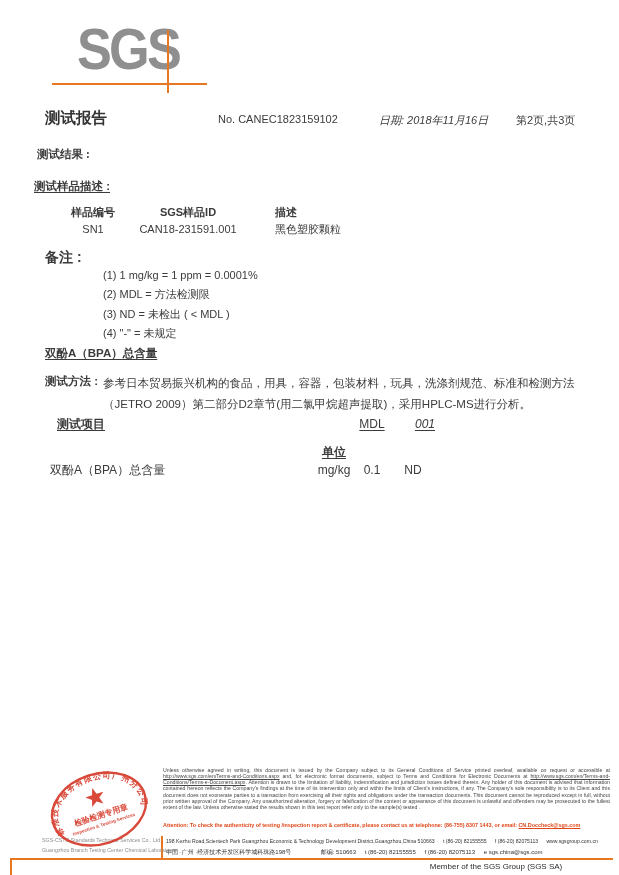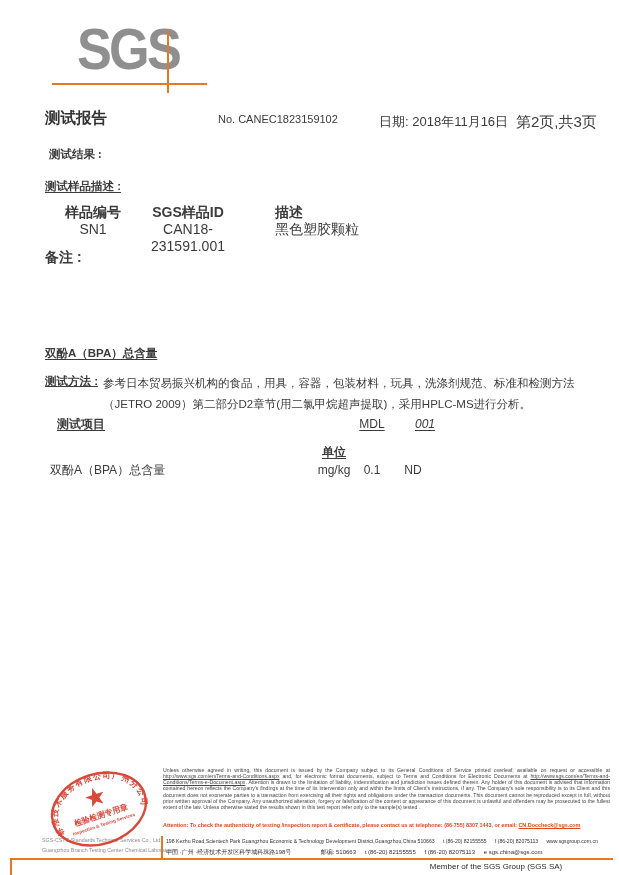--- a/index.html
+++ b/index.html
@@ -9,42 +9,42 @@
   
   .logo-text{position:absolute;left:77px;top:20px;font-size:58px;font-weight:bold;
              color:#8f8f8f;letter-spacing:-3px;transform:scaleX(0.90);transform-origin:left top;
              line-height:1;}
   .logo-vline{position:absolute;left:167px;top:30px;width:2px;height:63px;background:#e87722;}
   .logo-hline{position:absolute;left:52px;top:83px;width:155px;height:2px;background:#e87722;}
 
   
   .report-title{position:absolute;left:45px;top:108px;font-size:15.5px;font-weight:bold;color:#333;}
   .report-no{position:absolute;left:218px;top:113px;font-size:11px;color:#3b3b3b;}
-  .report-date{position:absolute;left:379px;top:113px;font-size:13px;color:#3b3b3b;}
-  .report-page{position:absolute;left:516px;top:113px;font-size:15px;color:#3b3b3b;}
+  .report-date{position:absolute;left:379px;top:113px;font-size:11px;color:#3b3b3b;font-style:italic;}
+  .report-page{position:absolute;left:516px;top:113px;font-size:11px;color:#3b3b3b;}
 
-  .results-label{position:absolute;left:49px;top:147px;font-size:11.5px;font-weight:bold;font-family:Liberation Serif, serif;}
-  .sample-heading{position:absolute;left:45px;top:179px;font-size:11.5px;font-weight:bold;
+  .results-label{position:absolute;left:37px;top:147px;font-size:11.5px;font-weight:bold;font-family:Liberation Serif, serif;}
+  .sample-heading{position:absolute;left:34px;top:179px;font-size:11.5px;font-weight:bold;
                   text-decoration:underline;text-underline-offset:2px;}
 
   
   .sample-table{position:absolute;left:58px;top:204px;display:grid;
-                grid-template-columns:70px 120px auto;font-size:14px;line-height:17px;}
+                grid-template-columns:70px 120px auto;font-size:11px;line-height:17px;}
   .sample-table .hd{font-weight:bold;}
   .sample-table .c1,.sample-table .c2{text-align:center;}
   .sample-table .c3{text-align:left;padding-left:7px;margin-left:20px;}
 
   
   .notes-heading{position:absolute;left:45px;top:249px;font-size:14px;font-weight:bold;}
   .notes-list{position:absolute;left:103px;top:266px;font-size:11px;line-height:19.3px;}
 
   
   .bpa-heading{position:absolute;left:45px;top:346px;font-size:11.5px;font-weight:bold;
                text-decoration:underline;text-underline-offset:2px;}
-  .method-label{position:absolute;left:45px;top:374px;font-size:11.5px;font-weight:bold;text-decoration:underline;}
+  .method-label{position:absolute;left:45px;top:374px;font-size:11.5px;font-weight:bold;}
   .method-text{position:absolute;left:103px;top:373px;width:489px;font-size:11.5px;line-height:20.5px;}
 
   
   .rtable{position:absolute;left:50px;top:416px;display:grid;
           grid-template-columns:265px 38px 38px 44px;font-size:12px;line-height:16px;row-gap:2px;}
   .rtable .h{text-decoration:underline;text-underline-offset:2px;}
   .rtable .h1{font-weight:bold;padding-left:7px;}
   .rtable .h2{font-weight:bold;text-align:center;margin-top:28px;}
   .rtable .h3{text-align:center;}
   .rtable .h4{font-style:italic;text-align:right;}
@@ -95,20 +95,26 @@
   <div class="sample-table">
     <div class="hd c1">样品编号</div>
     <div class="hd c2">SGS样品ID</div>
     <div class="hd c3">描述</div>
     <div class="c1">SN1</div>
     <div class="c2">CAN18-231591.001</div>
     <div class="c3">黑色塑胶颗粒</div>
   </div>
 
   <span class="notes-heading">备注 :</span>
+  <div class="notes-list">
+    <div>(1) 1 mg/kg = 1 ppm = 0.0001%</div>
+    <div>(2) MDL = 方法检测限</div>
+    <div>(3) ND = 未检出 ( &lt; MDL )</div>
+    <div>(4) "-" = 未规定</div>
+  </div>
 
   <span class="bpa-heading">双酚A（BPA）总含量</span>
   <span class="method-label">测试方法 :</span>
   <div class="method-text">参考日本贸易振兴机构的食品，用具，容器，包装材料，玩具，洗涤剂规范、标准和检测方法（JETRO 2009）第二部分D2章节(用二氯甲烷超声提取)，采用HPLC-MS进行分析。</div>
 
   <div class="rtable">
     <div class="h h1">测试项目</div>
     <div class="h h2">单位</div>
     <div class="h h3">MDL</div>
     <div class="h h4">001</div>

